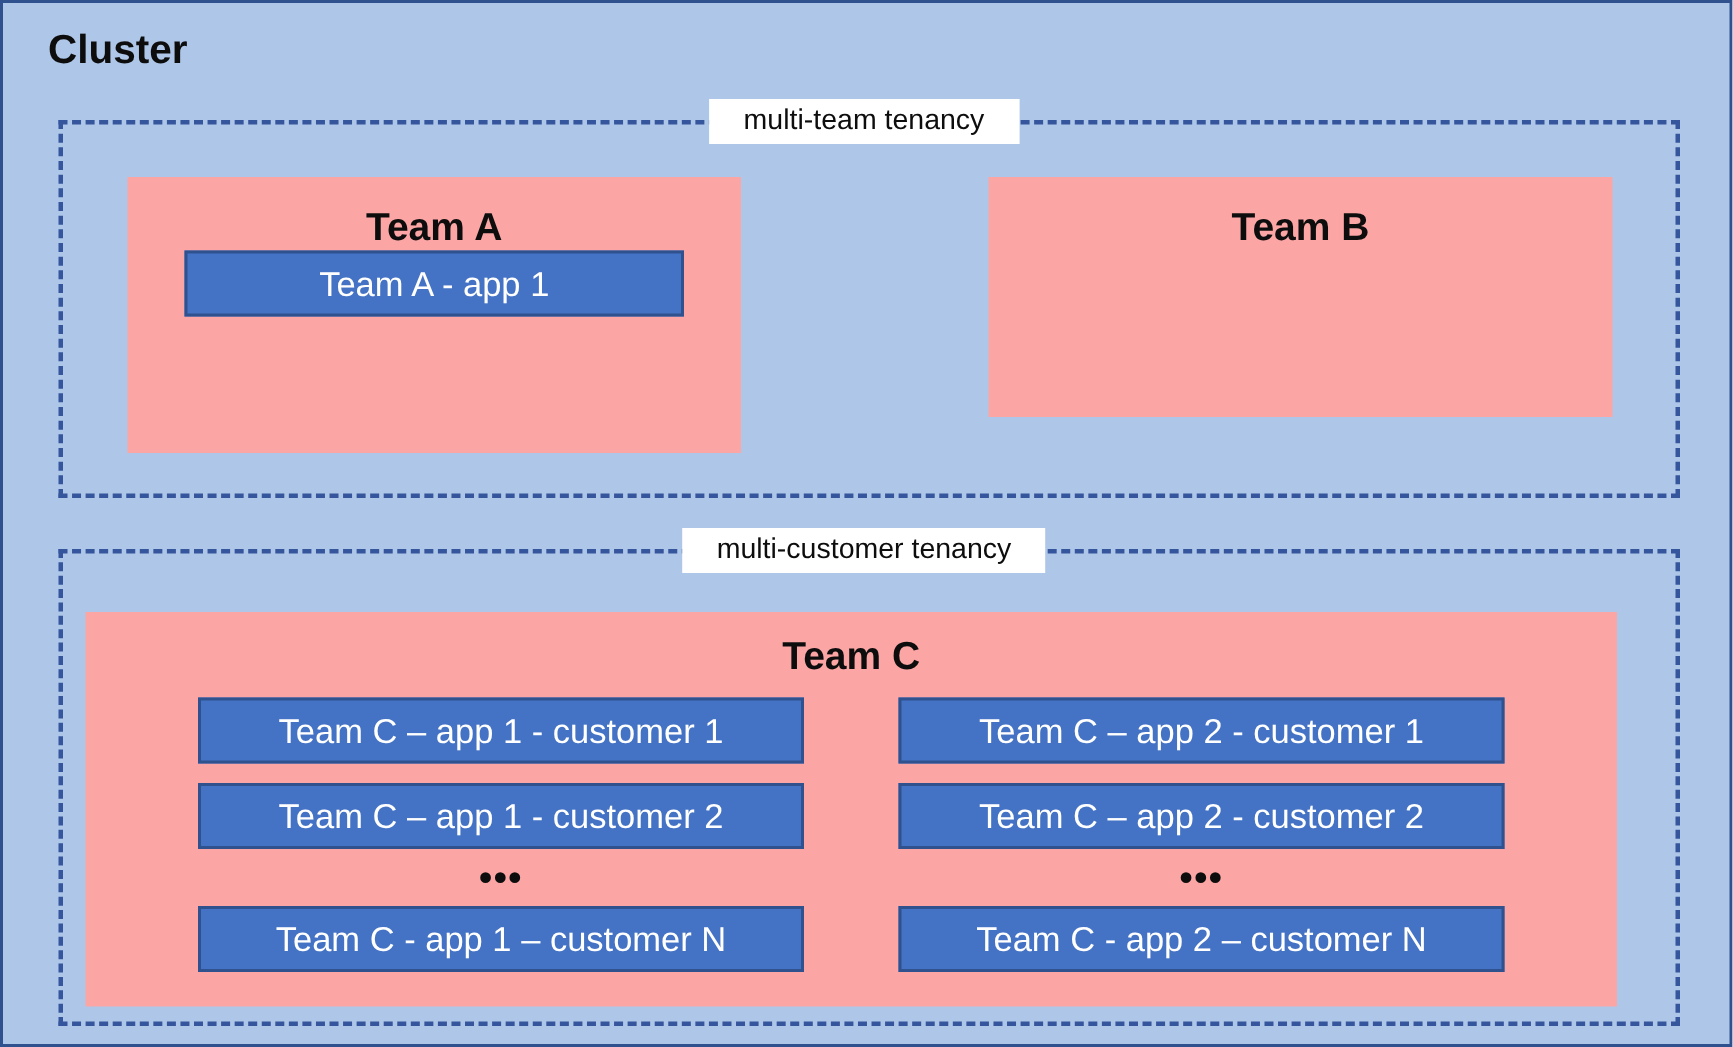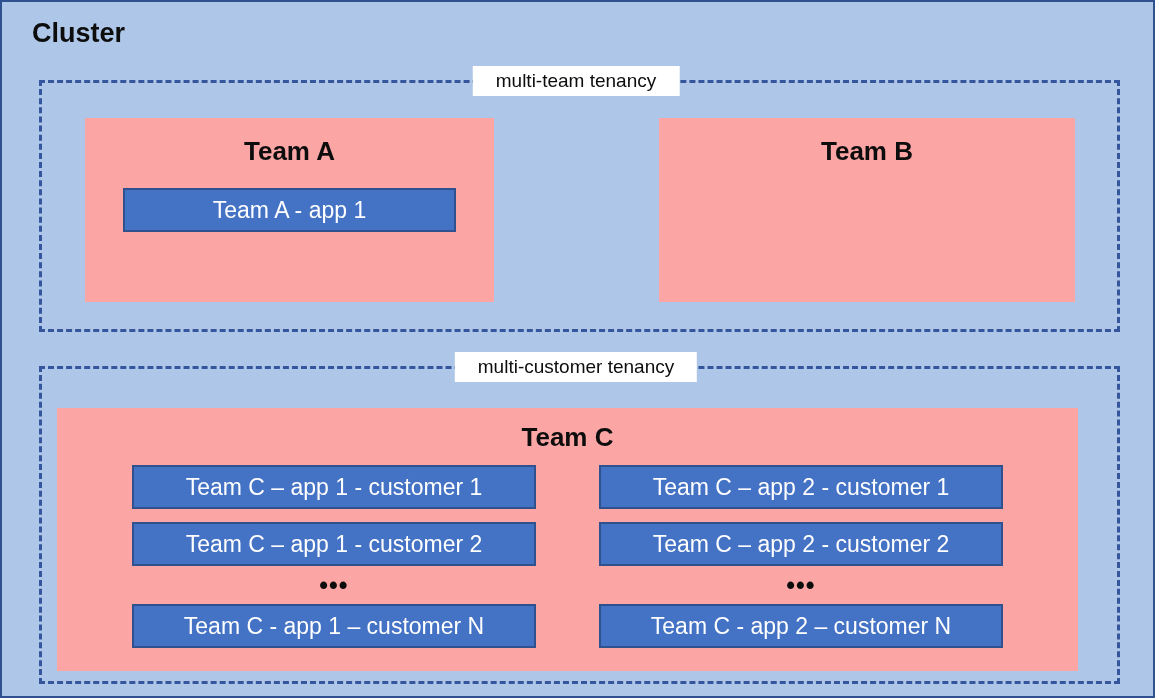--- a/index.html
+++ b/index.html
@@ -85,21 +85,21 @@
   #team-card-a {
     left: 83px;
     top: 116px;
     width: 409px;
     height: 184px;
   }
   #team-card-b {
     left: 657px;
     top: 116px;
     width: 416px;
-    height: 184px;
+    height: 160px;
   }
   #team-card-c {
     left: 55px;
     top: 406px;
     width: 1021px;
     height: 263px;
   }
 
   .team-title {
     text-align: center;
@@ -120,21 +120,20 @@
     color: #ffffff;
     font-size: 23px;
     text-align: center;
     line-height: 40px;
     height: 44px;
     white-space: nowrap;
     overflow: hidden;
   }
 
   #team-card-a .app-list {
-    margin-top: 21px;
     padding: 0 38px;
   }
   #team-card-b .app-list {
     margin-top: 9px;
     padding: 0 38px;
   }
   #team-card-b .app-box + .app-box {
     margin-top: 12px;
   }
 

